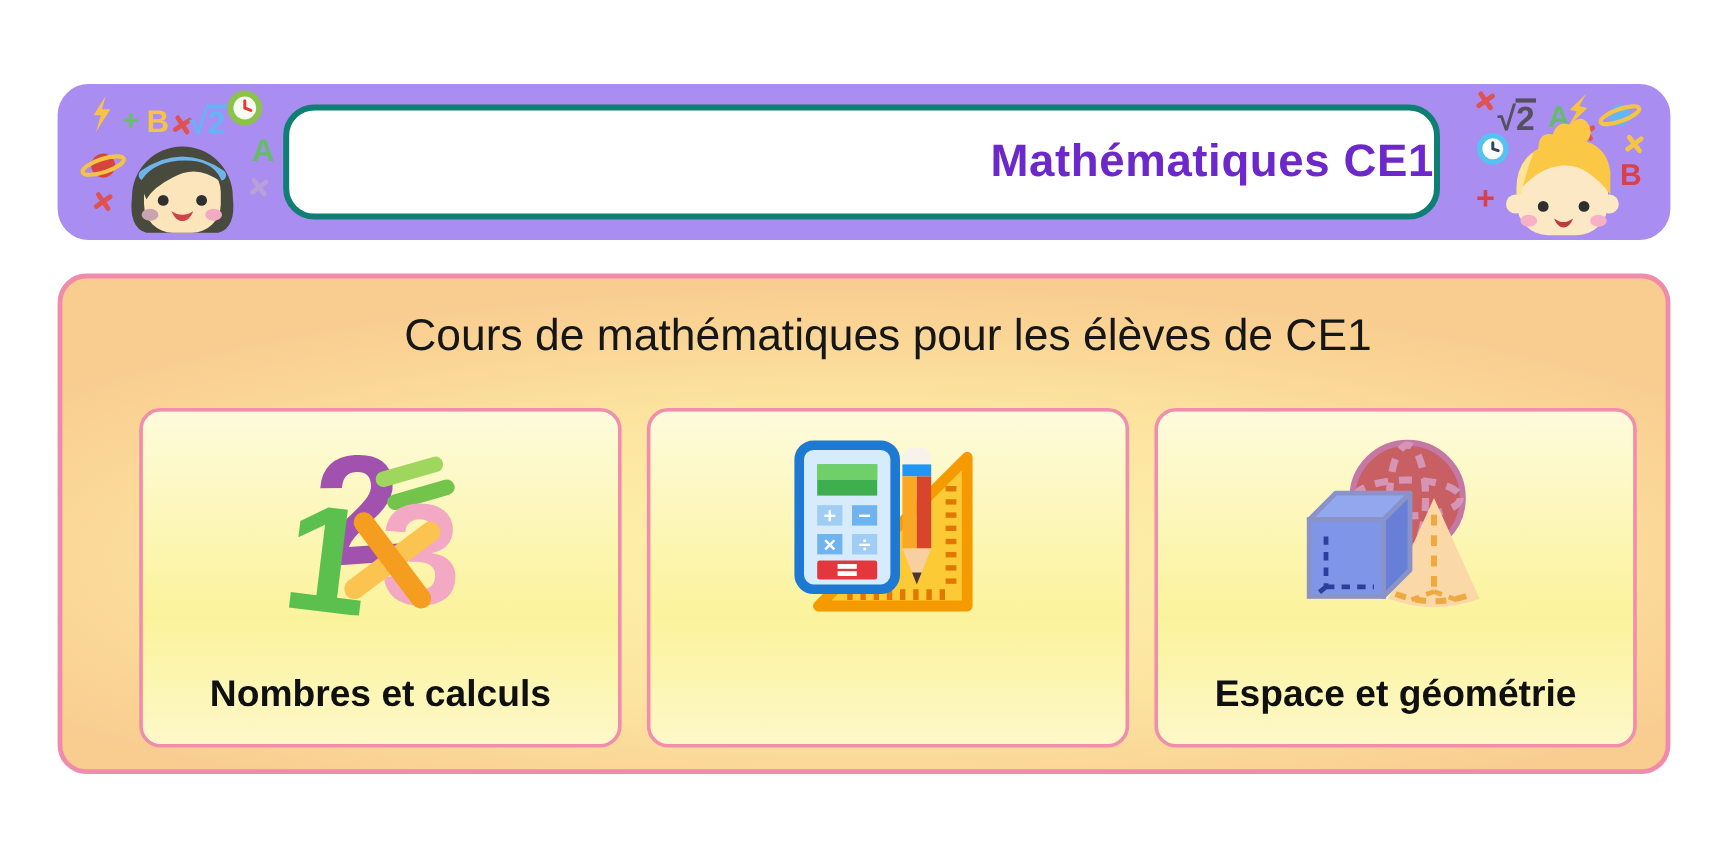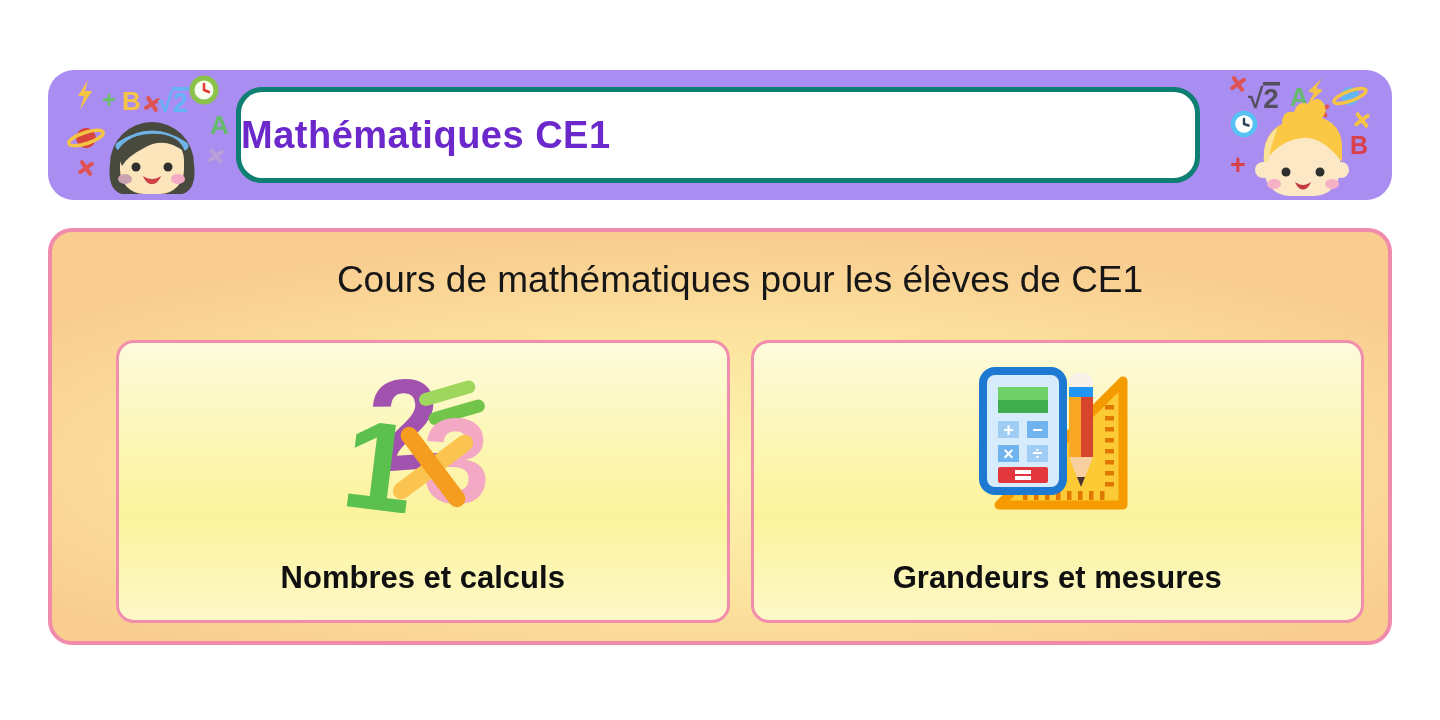--- a/index.html
+++ b/index.html
@@ -15,21 +15,21 @@
     position:absolute;left:48px;top:70px;width:1344px;height:130px;
     background:#a98df0;border-radius:26px;
   }
   .avatar{position:absolute;top:2px;height:126px;}
   .avatar.girl{left:16px;width:180px;}
   .avatar.boy{right:14px;width:170px;}
   .title-box{
     position:absolute;left:188px;right:192px;top:17px;height:96px;
     box-sizing:border-box;background:#ffffff;
     border:5px solid #0e7f72;border-radius:26px;
-    display:flex;align-items:center;justify-content:flex-start;
+    display:flex;align-items:center;justify-content:flex-end;
   }
   .page-title{
     margin:0;font-size:38px;font-weight:bold;color:#6c28cb;letter-spacing:0.5px;
   }
 
   
   .course-card{
     position:absolute;left:48px;top:228px;width:1344px;height:417px;
     box-sizing:border-box;
     border:4px solid #f08bac;border-radius:24px;
@@ -214,18 +214,39 @@
             <text x="31.5" y="71">+</text>
               <text x="60.5" y="71">−</text>
             <text x="31.5" y="95">×</text>
               <text x="60.5" y="95">÷</text>
           </g>
           <rect x="21" y="102" width="50" height="16" rx="2" fill="#e2373c"></rect>
           <rect x="38" y="105" width="16" height="4" fill="#ffffff"></rect>
           <rect x="38" y="111" width="16" height="4" fill="#ffffff"></rect>
         </g>
       </svg>
-      <div class="topic-label">Grandeurs et mesures</div>
     </div>
 
+    <div class="topic-card">
+      <svg class="topic-icon" viewBox="0 0 160 148" aria-label="geometry-solids-icon">
+        <g>
+          <circle cx="90" cy="50" r="46" fill="#c85f63" stroke="#c478a4" stroke-width="5"></circle>
+          <ellipse cx="90" cy="50" rx="44" ry="15" fill="none" stroke="#d795b5" stroke-width="6" stroke-dasharray="11 9"></ellipse>
+          <ellipse cx="90" cy="50" rx="15" ry="44" fill="none" stroke="#d795b5" stroke-width="6" stroke-dasharray="11 9"></ellipse>
+        </g>
+        <g>
+          <path d="M112,50 L150,134 Q112,148 74,134 Z" fill="#fbd8a8"></path>
+          <path d="M112,64 L112,128" stroke="#efa93f" stroke-width="5" stroke-dasharray="9 8" fill="none"></path>
+          <path d="M80,130 Q112,142 144,130" stroke="#efa93f" stroke-width="5" stroke-dasharray="9 8" fill="none"></path>
+          <path d="M112,128 L90,136 M112,128 L134,136" stroke="#efa93f" stroke-width="4" stroke-dasharray="7 6" fill="none"></path>
+        </g>
+        <g>
+          <path d="M8,68 L30,46 L92,46 L70,68 Z" fill="#93a7ef" stroke="#8a93c9" stroke-width="4" stroke-linejoin="round"></path>
+          <path d="M70,68 L92,46 L92,110 L70,132 Z" fill="#687fd7" stroke="#8a93c9" stroke-width="4" stroke-linejoin="round"></path>
+          <rect x="8" y="68" width="62" height="64" fill="#7e95e8" stroke="#8a93c9" stroke-width="4"></rect>
+          <path d="M22,82 L22,124 M22,124 L62,124 M22,124 L12,132" stroke="#2e3f9b" stroke-width="4" stroke-dasharray="7 6" fill="none"></path>
+        </g>
+      </svg>
+      <div class="topic-label">Espace et géométrie</div>
+    </div>
 
   </div>
 </div>
 
 </body></html>

